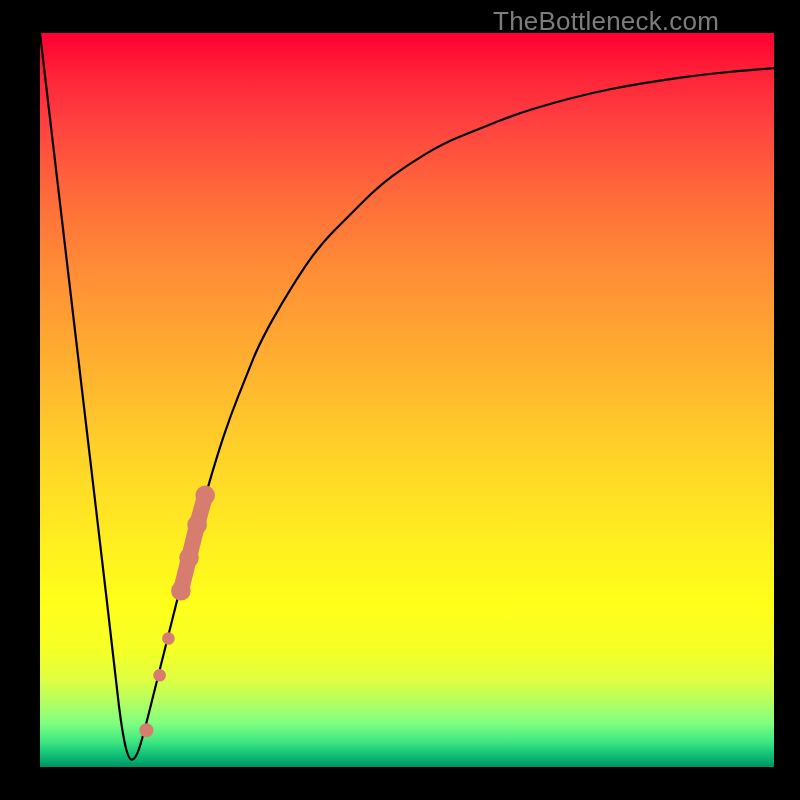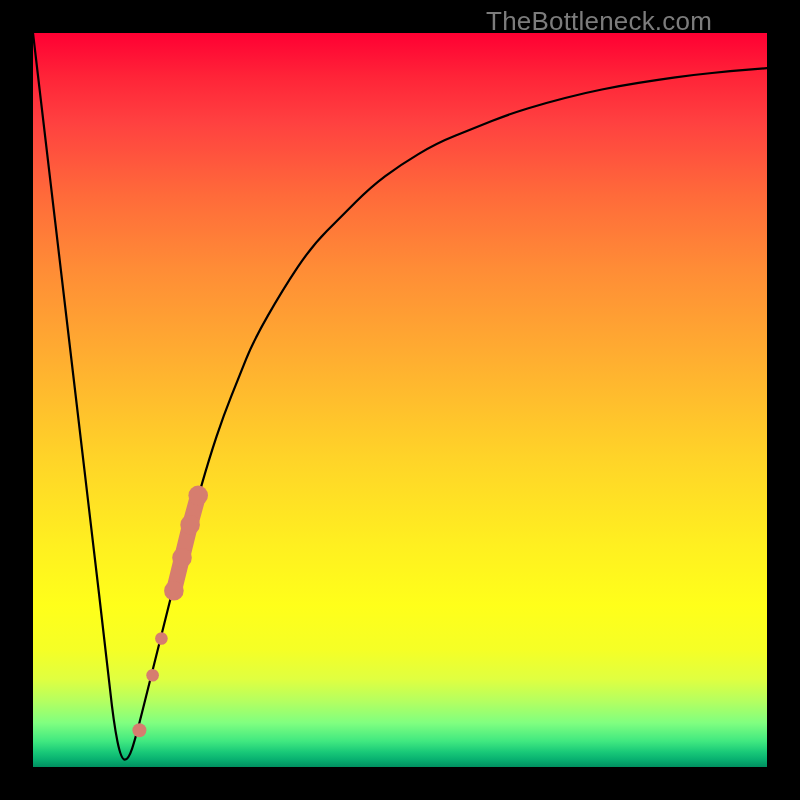--- a/index.html
+++ b/index.html
@@ -7,21 +7,21 @@
     padding: 0;
     width: 800px;
     height: 800px;
     overflow: hidden;
     background: #000;
     font-family: Arial, Helvetica, sans-serif;
   }
   .frame {
     position: absolute;
     top: 0;
-    left: 0;
+    left: 7px;
     width: 724px;
     height: 800px;
     background: #000;
   }
   .plot {
     position: absolute;
     top: 33px;
     left: 33px;
     width: 734px;
     height: 734px;

